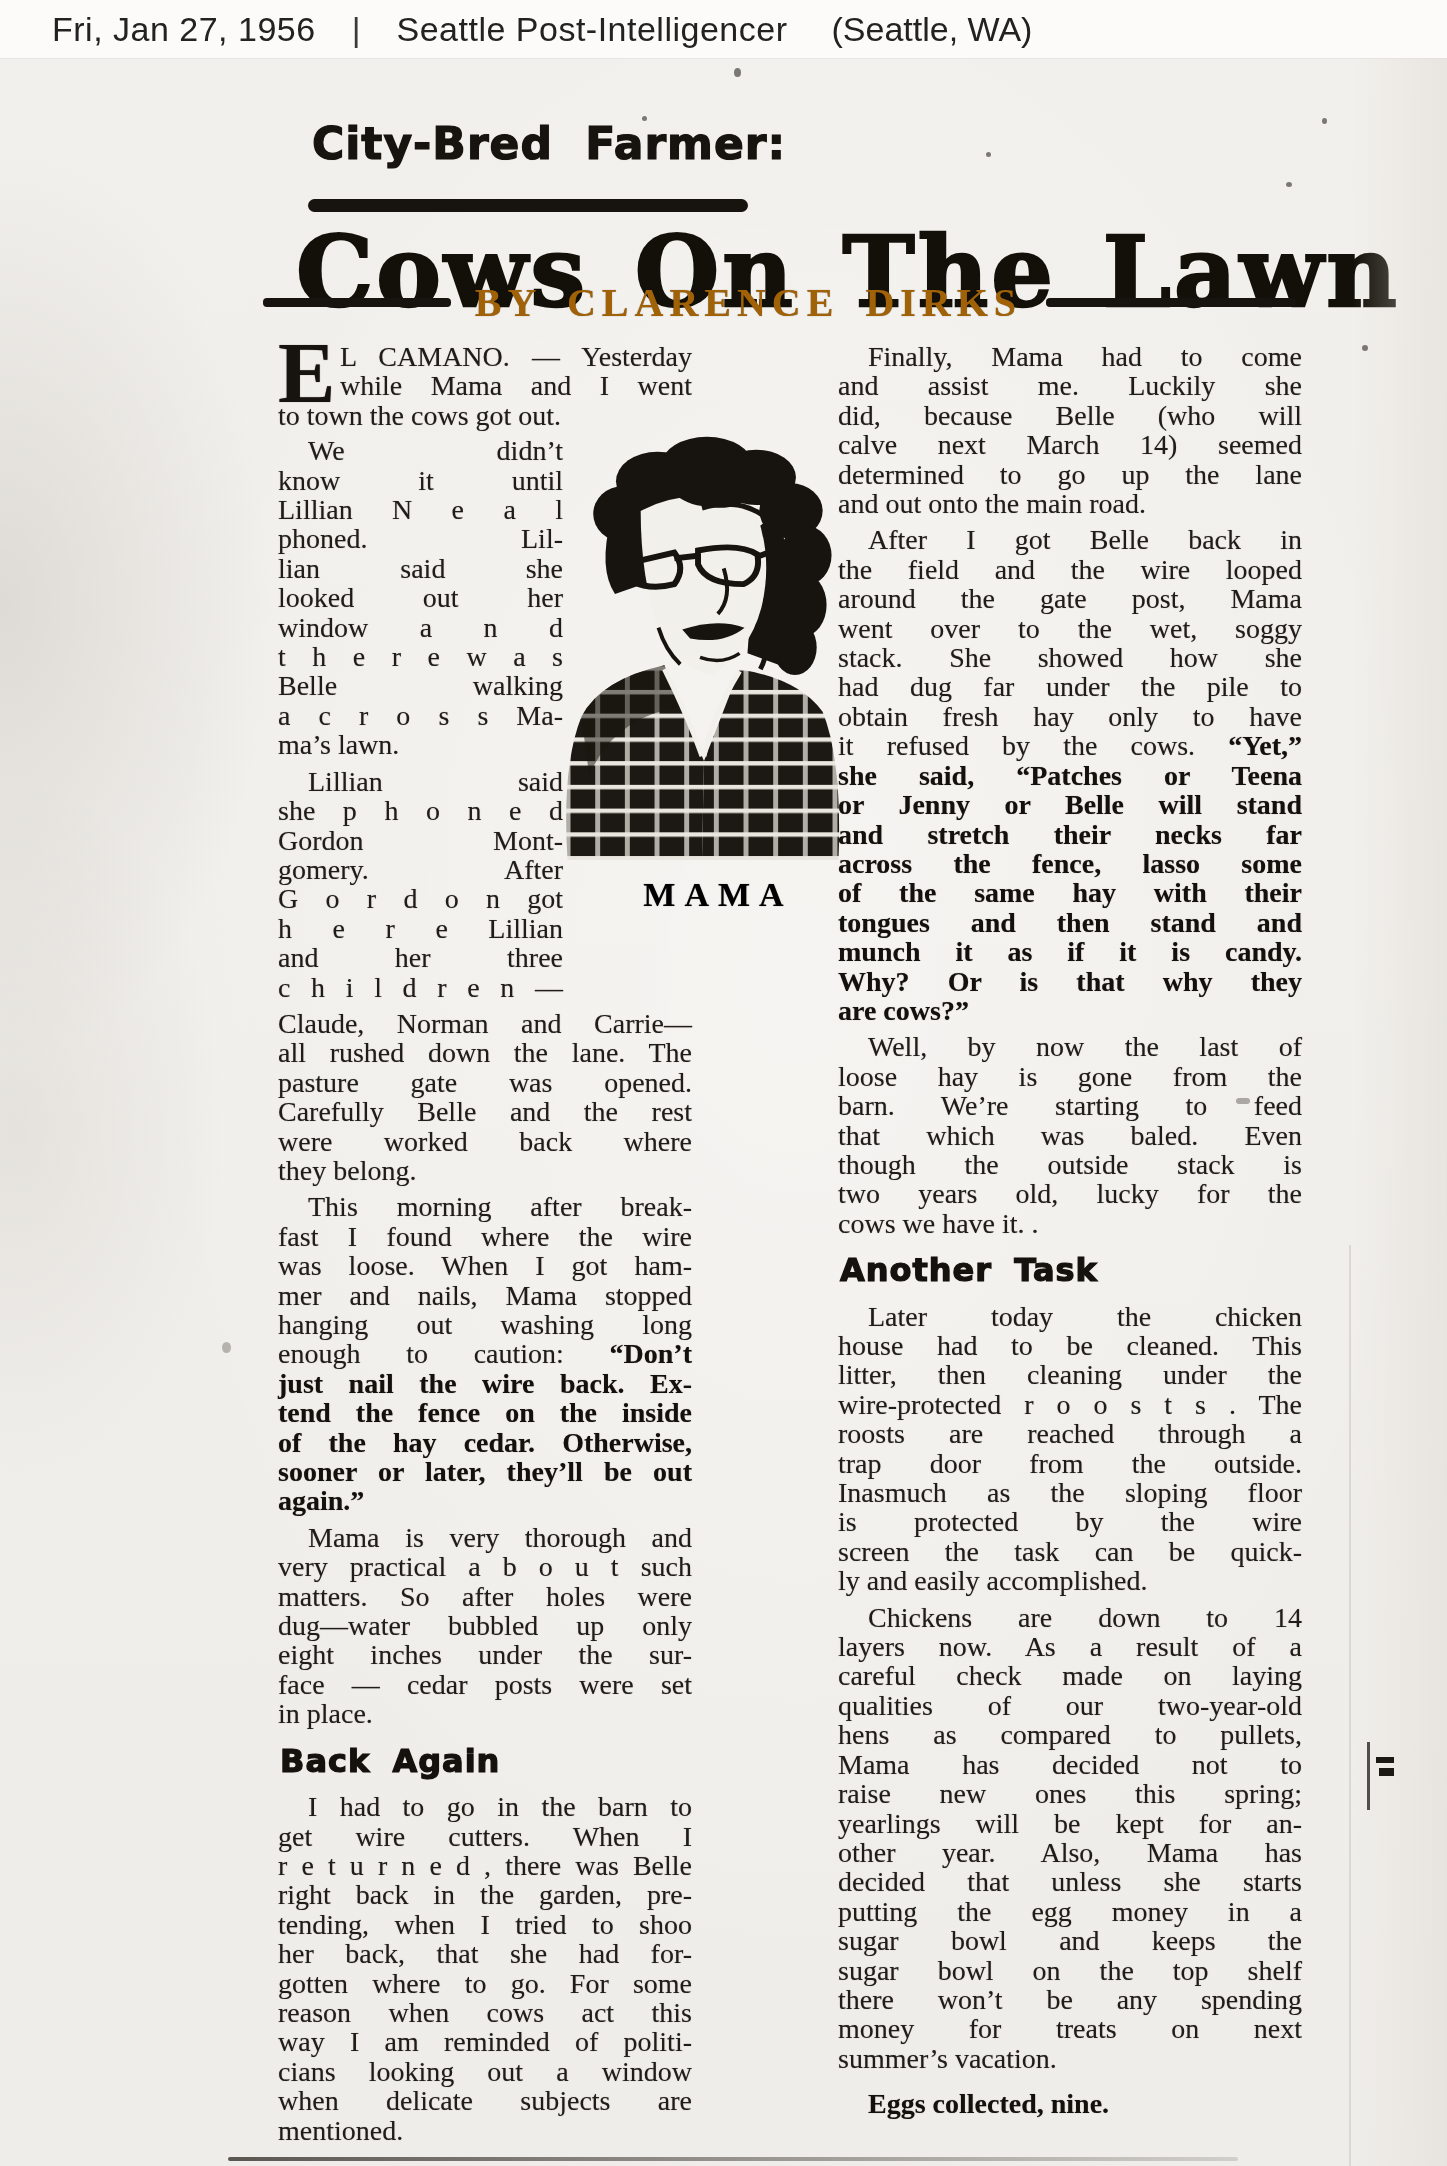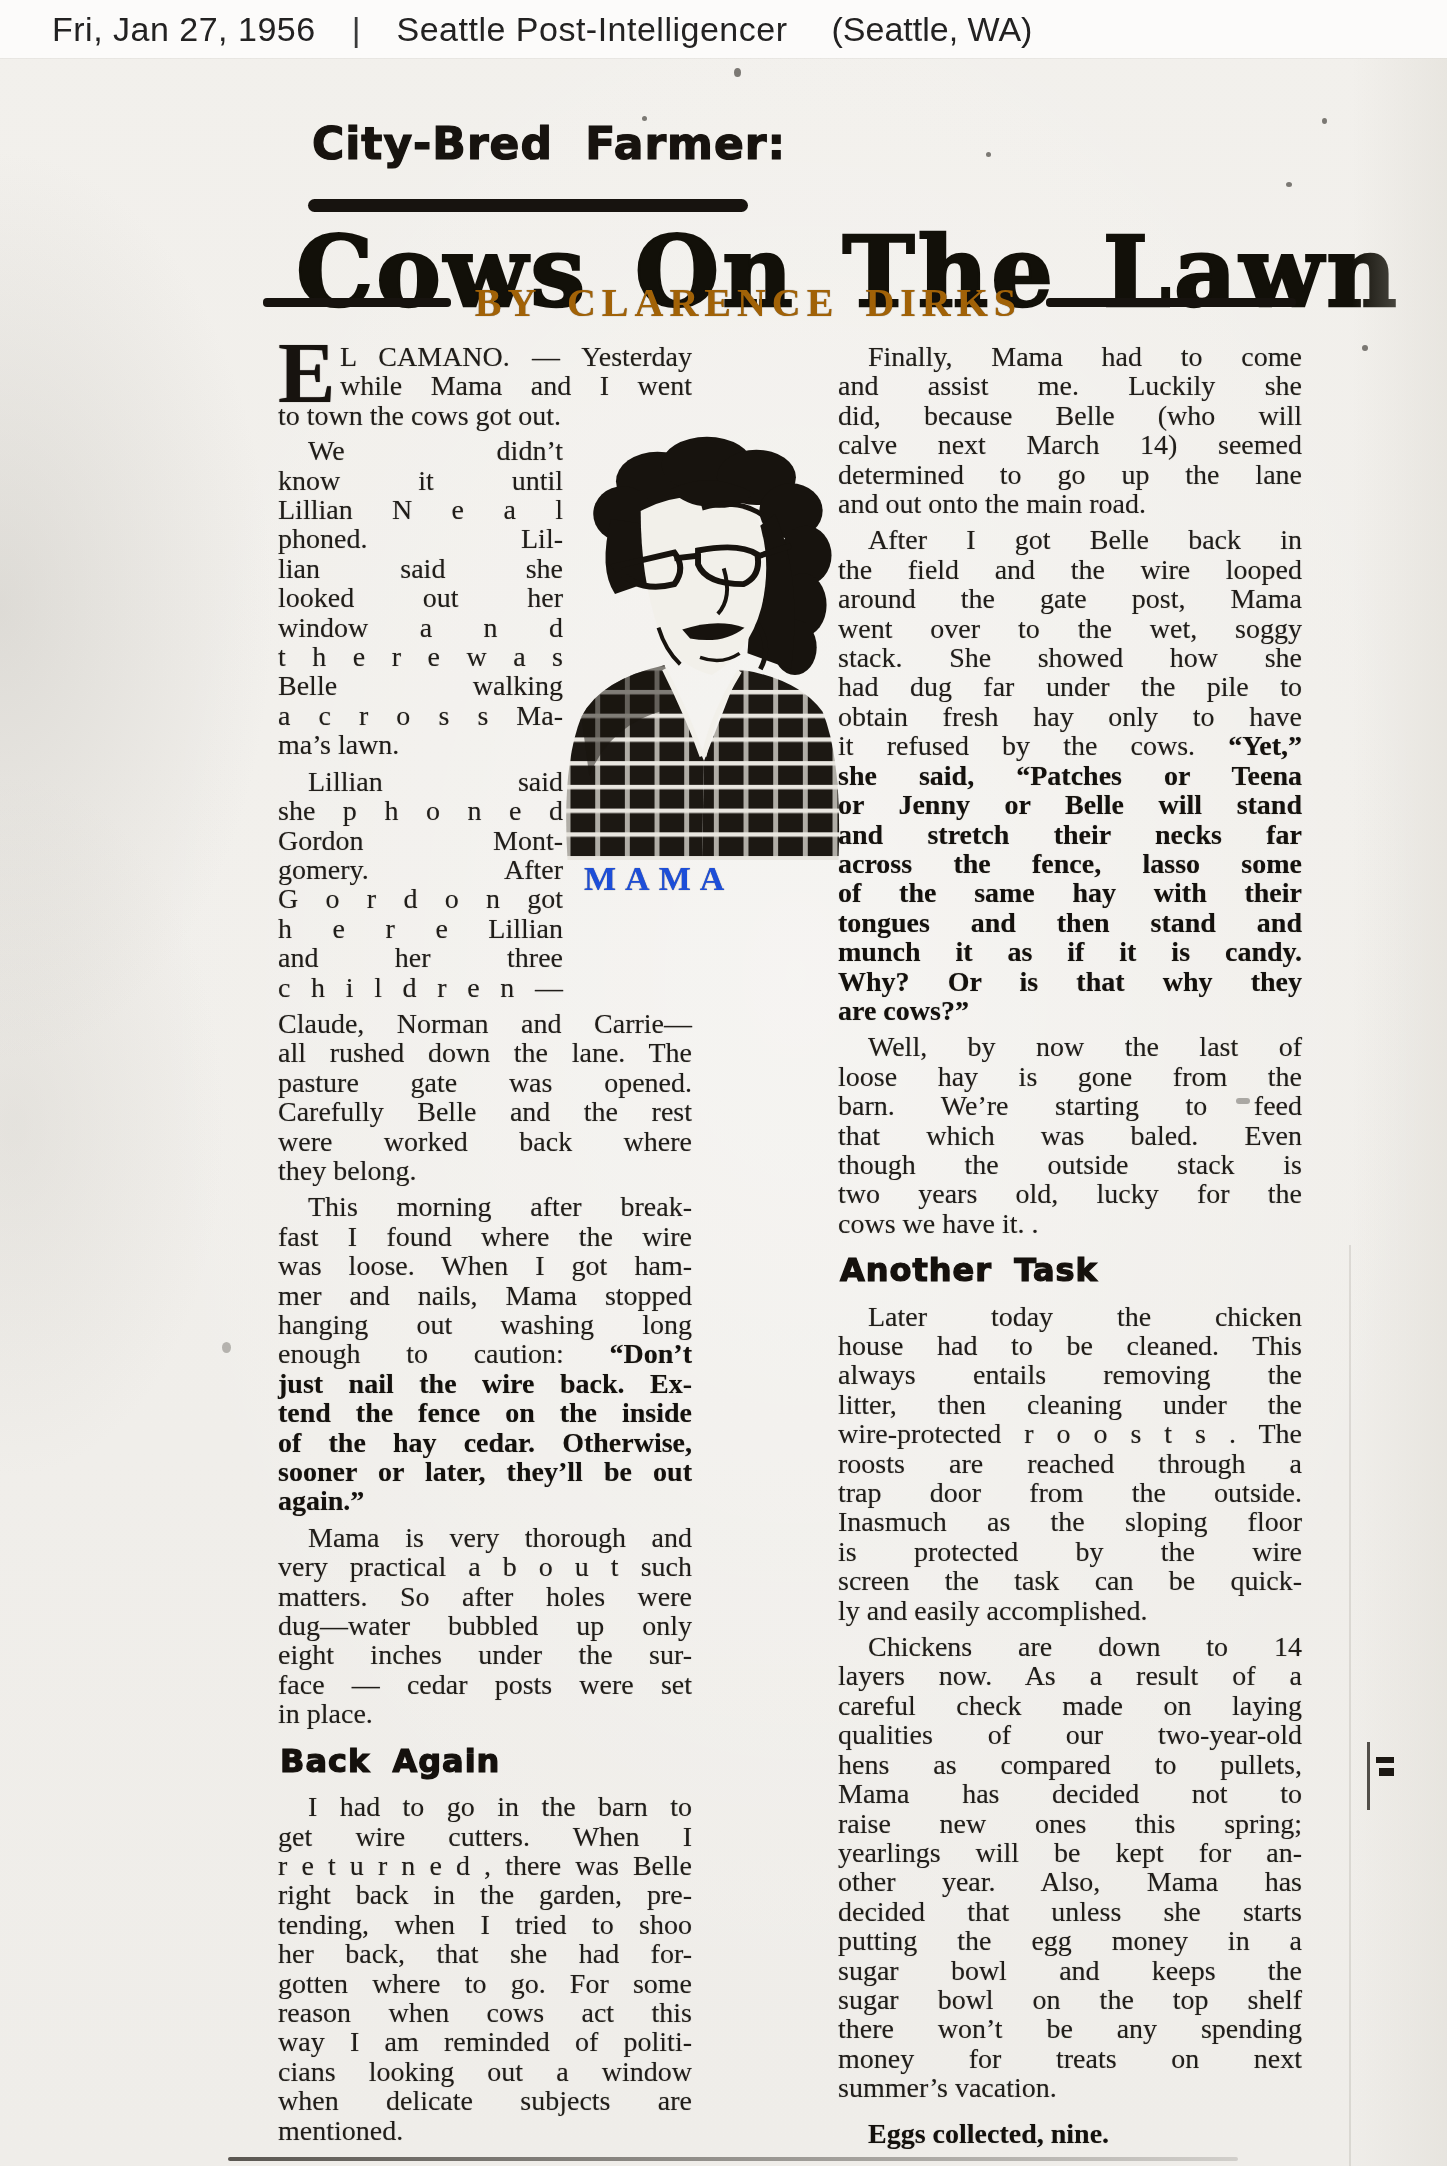--- a/index.html
+++ b/index.html
@@ -67,22 +67,23 @@
   .subhead{
     font-family:"DejaVu Sans", sans-serif;font-weight:bold;font-size:32px;
     letter-spacing:1px;word-spacing:10px;color:#15110d;margin:18px 0 16px 2px;
     -webkit-text-stroke:1.2px #15110d;text-shadow:0 0 1px rgba(21,17,13,.6);
   }
   .eggs{font-weight:bold;text-indent:30px;margin-top:16px;color:#14110d;}
   
   .portrait{position:absolute;left:552px;top:420px;width:300px;}
   .portrait svg{display:block;}
   .portrait-caption{
-    margin:0 0 0 32px;font-weight:bold;font-size:34px;letter-spacing:9px;color:#1d4ed8;
+    margin:16px 0 0 32px;font-weight:bold;font-size:34px;letter-spacing:9px;color:#000000;
     text-shadow:0 0 1px rgba(23,19,15,.6);
+    text-align:center;
   }
   
   .speck{position:absolute;background:rgba(25,21,16,.55);border-radius:50%;}
   .edge-right{position:absolute;left:1352px;top:58px;width:95px;height:2108px;
     background:linear-gradient(to right, rgba(233,231,226,0), rgba(224,221,214,.55));}
   .crease{position:absolute;left:1349px;top:1245px;width:2px;height:921px;background:rgba(110,105,95,.16);}
   .mark-vline{position:absolute;left:1367px;top:1742px;width:3px;height:68px;background:rgba(30,26,20,.75);}
   .mark-bar1{position:absolute;left:1376px;top:1757px;width:18px;height:6px;background:#1c1813;}
   .mark-bar2{position:absolute;left:1379px;top:1768px;width:15px;height:8px;background:#1c1813;}
   .bottom-streak{position:absolute;left:228px;top:2157px;width:1010px;height:4px;
@@ -223,21 +224,20 @@
       <div class="tl"><span>barn. We’re starting to feed</span></div>
       <div class="tl"><span>that which was baled. Even</span></div>
       <div class="tl"><span>though the outside stack is</span></div>
       <div class="tl"><span>two years old, lucky for the</span></div>
       <div class="tl end"><span>cows we have it. .</span></div>
     </div>
   <div class="subhead">Another Task</div>
   <div class="para">
       <div class="tl ind"><span>Later today the chicken</span></div>
       <div class="tl"><span>house had to be cleaned. This</span></div>
-      <div class="tl"><span>always entails removing the</span></div>
       <div class="tl"><span>litter, then cleaning under the</span></div>
       <div class="tl"><span>wire-protected r o o s t s . The</span></div>
       <div class="tl"><span>roosts are reached through a</span></div>
       <div class="tl"><span>trap door from the outside.</span></div>
       <div class="tl"><span>Inasmuch as the sloping floor</span></div>
       <div class="tl"><span>is protected by the wire</span></div>
       <div class="tl"><span>screen the task can be quick-</span></div>
       <div class="tl end"><span>ly and easily accomplished.</span></div>
     </div>
   <div class="para">

